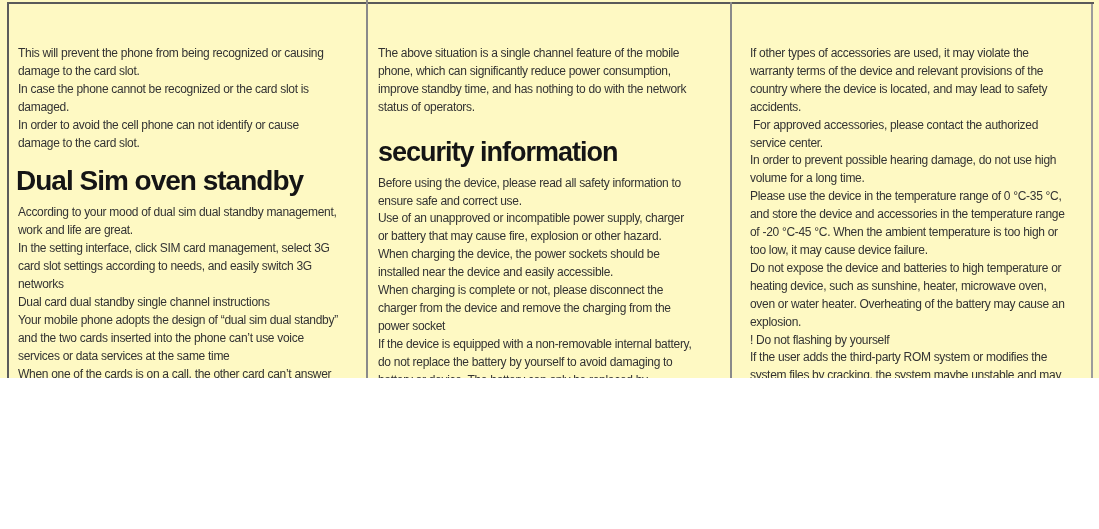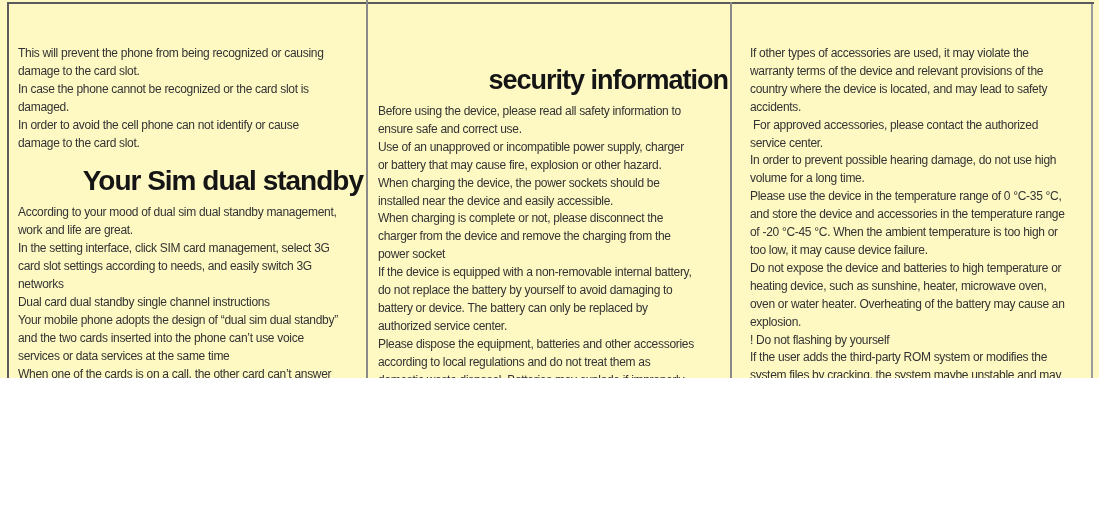--- a/index.html
+++ b/index.html
@@ -33,21 +33,20 @@
     white-space:pre;
   }
   .heading{
     margin:14px 0 8px -2px;
     font-size:28px;
     line-height:30px;
     font-weight:bold;
     letter-spacing:-1px;
     color:#151515;
     white-space:pre;
-    text-align:right;
   }
   .panel.p2 .heading{
     font-size:27px;
     margin:20px 0 8px 0;
   }
 </style>
 </head>
 <body>
 
 <div class="page">
@@ -59,40 +58,44 @@
   <div class="line right"></div>
   <div class="line bottom"></div>
 
   <section class="panel p1">
     <p class="body">This will prevent the phone from being recognized or causing
 damage to the card slot.
 In case the phone cannot be recognized or the card slot is
 damaged.
 In order to avoid the cell phone can not identify or cause
 damage to the card slot.</p>
-    <h1 class="heading">Your Sim dual standby</h1>
+    <h1 class="heading">Dual Sim oven standby</h1>
     <p class="body">According to your mood of dual sim dual standby management,
 work and life are great.
 In the setting interface, click SIM card management, select 3G
 card slot settings according to needs, and easily switch 3G
 networks
 Dual card dual standby single channel instructions
 Your mobile phone adopts the design of “dual sim dual standby”
 and the two cards inserted into the phone can’t use voice
 services or data services at the same time
 When one of the cards is on a call, the other card can’t answer
 the phone. If someone just dials another card at the moment,
 you may hear voice prompts such as“the number you dialed is
 not in service area”The user you dialed can’t be connected
 temporarily, please dial later”.
 When one of the cards is using data services, the data services
 of the other card can’t be used.</p>
   </section>
 
   <section class="panel p2">
+    <p class="body">The above situation is a single channel feature of the mobile
+phone, which can significantly reduce power consumption,
+improve standby time, and has nothing to do with the network
+status of operators.</p>
     <h1 class="heading">security information</h1>
     <p class="body">Before using the device, please read all safety information to
 ensure safe and correct use.
 Use of an unapproved or incompatible power supply, charger
 or battery that may cause fire, explosion or other hazard.
 When charging the device, the power sockets should be
 installed near the device and easily accessible.
 When charging is complete or not, please disconnect the
 charger from the device and remove the charging from the
 power socket

